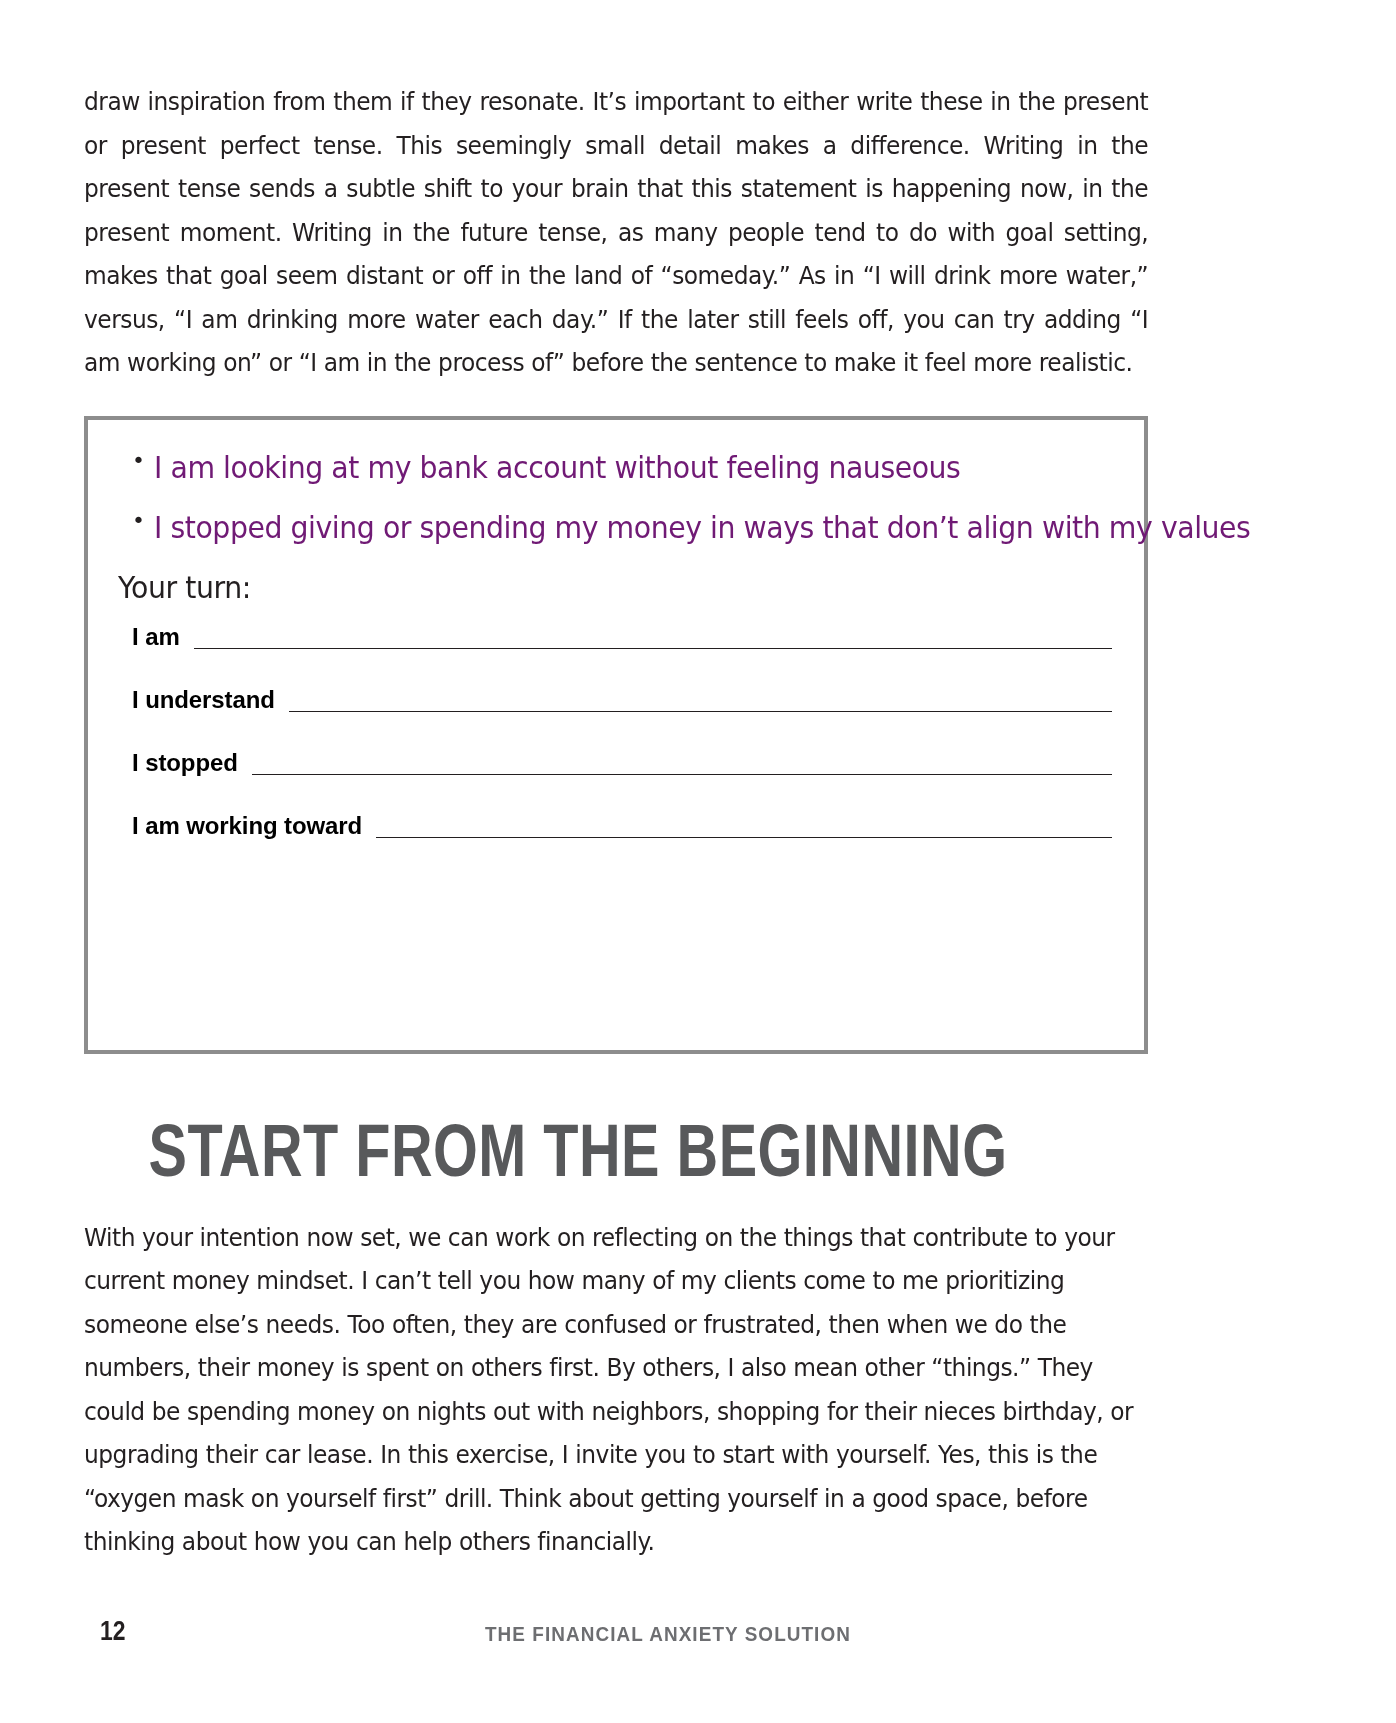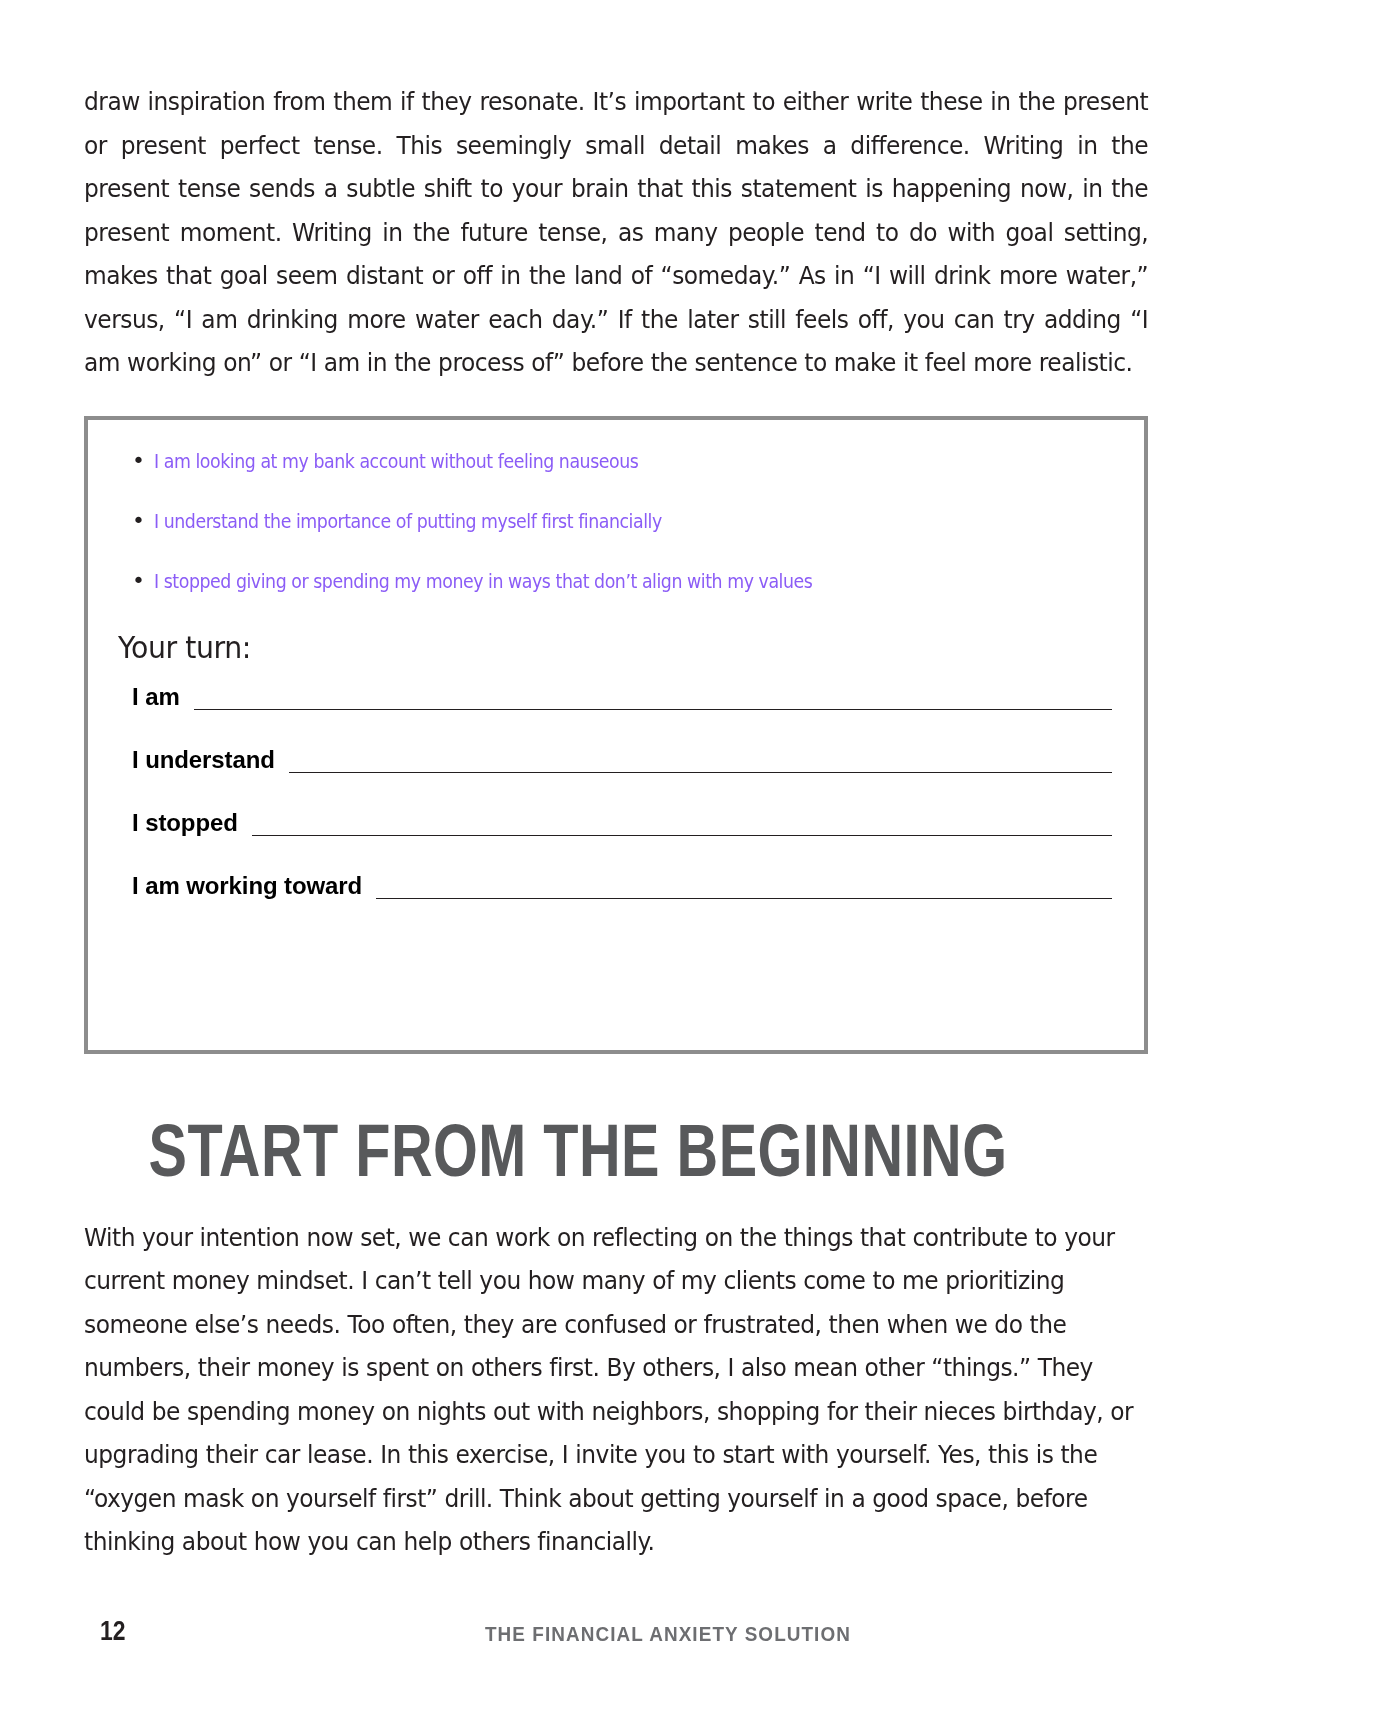--- a/index.html
+++ b/index.html
@@ -56,23 +56,23 @@
   }
   .bullet-list {
     list-style: none;
     margin: 0;
     padding: 0;
   }
   .bullet-item {
     position: relative;
     padding-left: 38px;
     font-family: "DejaVu Sans", sans-serif;
-    font-size: 19px;
+    font-size: 31px;
     line-height: 1;
-    color: #8b5cf6;
+    color: #701a75;
     letter-spacing: -0.5px;
     margin-bottom: 34px;
     height: 26px;
   }
   .bullet-item .btxt {
     display: inline-block;
     transform: scaleX(0.915);
     transform-origin: left top;
     white-space: nowrap;
   }
@@ -96,21 +96,21 @@
   }
   .your-turn span {
     display: inline-block;
     transform: scaleX(0.915);
     transform-origin: left top;
   }
 
   .fill-rows { margin-top: 22px; }
   .fill-row {
     display: flex;
-    align-items: flex-end;
+    align-items: center;
     margin-bottom: 37px;
     padding-left: 16px;
   }
   .fill-row:last-child { margin-bottom: 0; }
   .fill-label {
     font-family: "Liberation Sans", sans-serif;
     font-weight: bold;
     font-size: 24px;
     color: #000000;
     white-space: nowrap;
@@ -182,21 +182,20 @@
 
 <div class="page">
   <div class="content">
 
     <p class="para">draw inspiration from them if they resonate. It’s important to either write these in the present or present perfect tense. This seemingly small detail makes a difference. Writing in the present tense sends a subtle shift to your brain that this statement is happening now, in the present moment. Writing in the future tense, as many people tend to do with goal setting, makes that goal seem distant or off in the land of “someday.” As in “I will drink more water,” versus, “I am drinking more water each day.” If the later still feels off, you can try adding “I am working on” or “I am in the process of” before the sentence to make it feel more realistic.</p>
 
     <div class="exercise-box">
 
       <ul class="bullet-list">
         <li class="bullet-item"><span class="btxt">I am looking at my bank account without feeling nauseous</span></li>
-        <li class="bullet-item"><span class="btxt">I understand the importance of putting myself first financially</span></li>
         <li class="bullet-item"><span class="btxt">I stopped giving or spending my money in ways that don’t align with my values</span></li>
       </ul>
 
       <div class="your-turn"><span>Your turn:</span></div>
 
       <div class="fill-rows">
         <div class="fill-row">
           <span class="fill-label">I am</span>
           <span class="fill-line"></span>
         </div>

